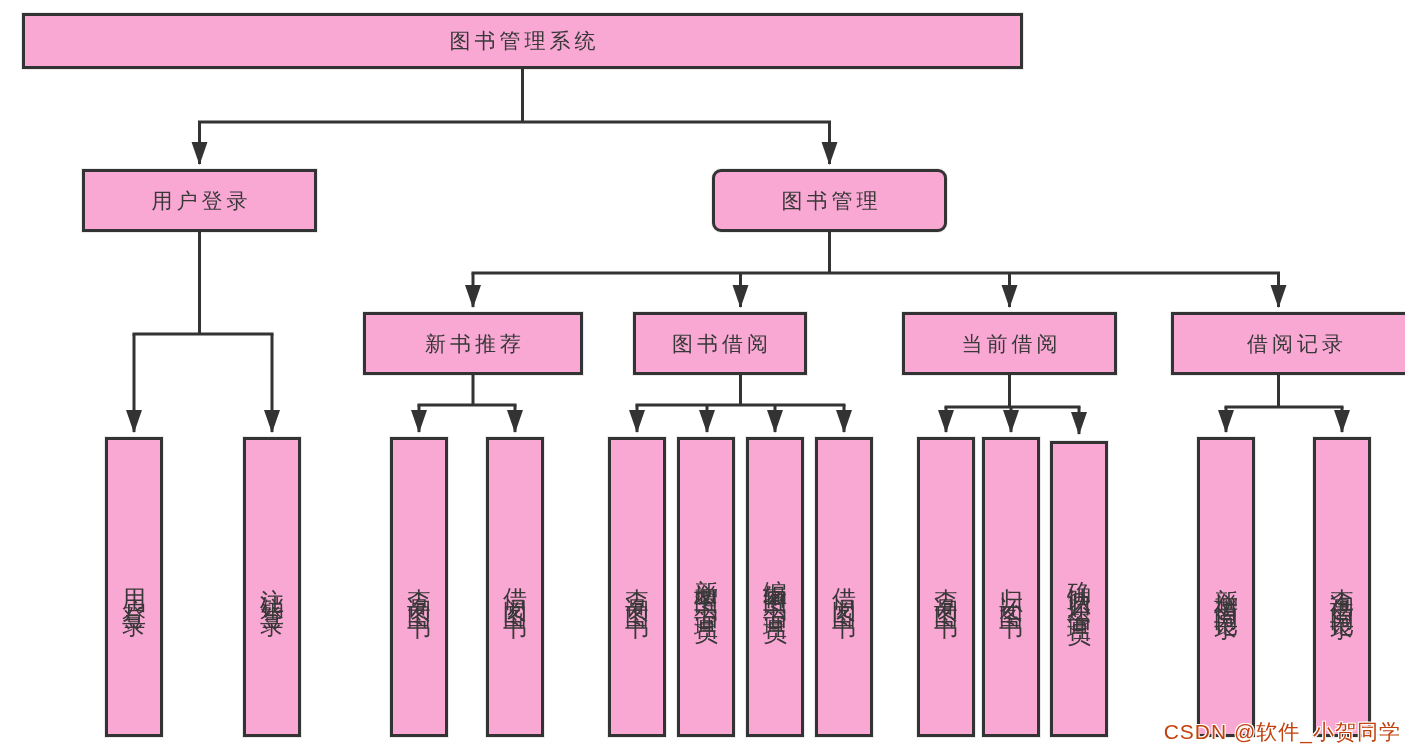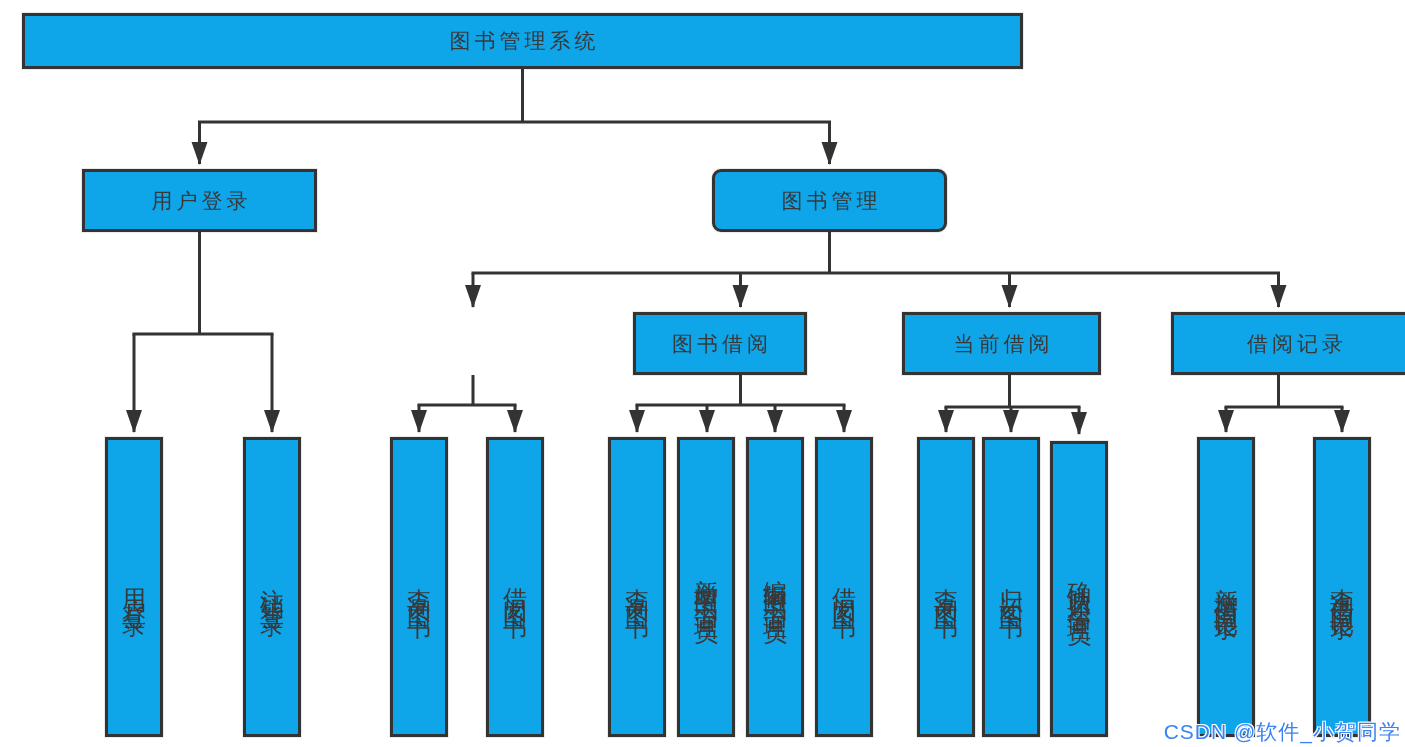--- a/index.html
+++ b/index.html
@@ -14,21 +14,21 @@
   .wires {
     position: absolute;
     left: 0; top: 0;
     width: 1405px; height: 747px;
     pointer-events: none;
   }
   .node {
     position: absolute;
     box-sizing: border-box;
     border: 3px solid #333333;
-    background: #0ea5e9;
+    background: #f9a8d4;
     color: #383838;
     display: flex;
     align-items: center;
     justify-content: center;
     box-shadow: 0 0 0 1px rgba(0,0,0,0.08);
   }
   .hnode {
     font-size: 21px;
     letter-spacing: 4px;
     text-indent: 4px;
@@ -46,21 +46,21 @@
     font-size: 24px;
     letter-spacing: 6px;
     line-height: 1;
   }
   .vshort { letter-spacing: 9px; }
   .watermark {
     position: absolute;
     right: 4px;
     bottom: 1px;
     font-size: 21px;
-    color: #3b82f6;
+    color: #c2410c;
     letter-spacing: 1px;
     white-space: nowrap;
     text-shadow:
       -1px -1px 0 #ffffff, 1px -1px 0 #ffffff,
       -1px  1px 0 #ffffff, 1px  1px 0 #ffffff;
     margin-top: 31px;
   }
 </style>
 </head>
 <body>
@@ -115,22 +115,23 @@
       <line x1="1226" y1="407" x2="1226" y2="432" marker-end="url(#arrow)"></line>
       <line x1="1342" y1="407" x2="1342" y2="432" marker-end="url(#arrow)"></line>
     </g>
   </svg>
 
   <div class="node hnode root">图书管理系统</div>
 
   <div class="node hnode" style="left:82px; top:169px; width:235px; height:63px;">用户登录</div>
   <div class="node hnode" style="left:712px; top:169px; width:235px; height:63px;border-radius:9px;">图书管理</div>
 
+  <div class="node hnode" style="left:363px; top:312px; width:220px; height:63px;">新书推荐</div>
   <div class="node hnode" style="left:633px; top:312px; width:174px; height:63px;">图书借阅</div>
-  <div class="node hnode" style="left:902px; top:312px; width:199px; height:63px;">当前借阅</div>
+  <div class="node hnode" style="left:902px; top:312px; width:215px; height:63px;">当前借阅</div>
   <div class="node hnode" style="left:1171px; top:312px; width:248px; height:63px;">借阅记录</div>
 
   <div class="node vnode vshort" style="left:105px;">用户登录</div>
   <div class="node vnode vshort" style="left:243px;">注销登录</div>
 
   <div class="node vnode vshort" style="left:390px;">查询图书</div>
   <div class="node vnode vshort" style="left:486px;">借阅图书</div>
 
   <div class="node vnode vshort" style="left:608px;">查询图书</div>
   <div class="node vnode" style="left:677px;">新增图书（管理员）</div>

